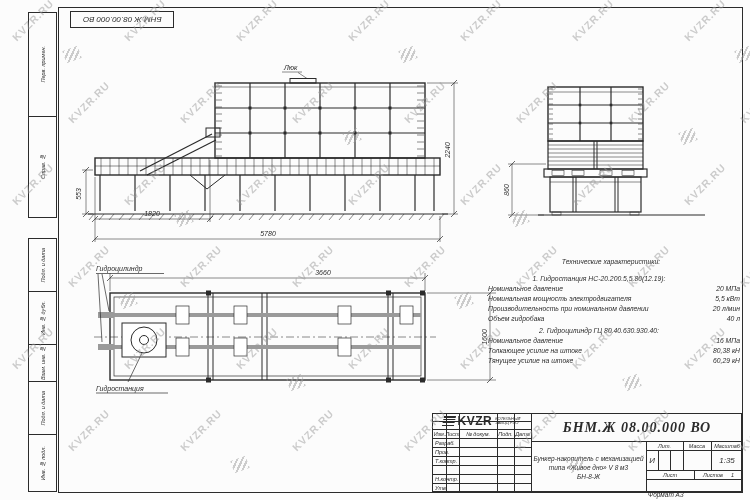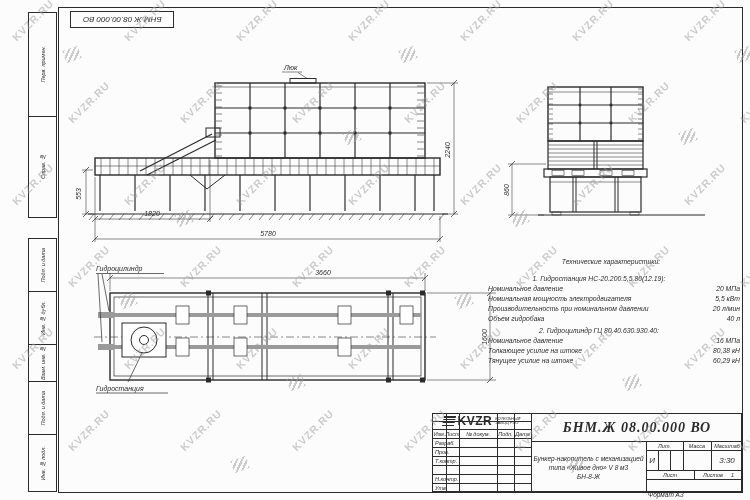--- a/index.html
+++ b/index.html
@@ -356,21 +356,21 @@
     <div class="cell" id="doc-number">БНМ.Ж 08.00.000 ВО</div>
     <div class="cell" id="desc">
       <span>Бункер-накопитель с механизацией</span>
       <span>типа «Живое дно» V 8 м3</span>
       <span>БН-8-Ж</span>
     </div>
     <div class="cell" style="left:213px;top:27px;width:37px;height:9px;">Лит.</div>
     <div class="cell" style="left:250px;top:27px;width:28px;height:9px;">Масса</div>
     <div class="cell" style="left:278px;top:27px;width:32px;height:9px;">Масштаб</div>
     <div class="cell" style="left:213px;top:36px;width:12px;height:20px;font-size:8px;">И</div>
-    <div class="cell" style="left:278px;top:36px;width:32px;height:20px;font-size:8px;">3:30</div>
+    <div class="cell" style="left:278px;top:36px;width:32px;height:20px;font-size:8px;">1:35</div>
     <div class="cell" style="left:213px;top:56px;width:48px;height:9px;">Лист</div>
     <div class="cell" style="left:261px;top:56px;width:49px;height:9px;gap:8px;">
       <span>Листов</span>
       <span>1</span>
     </div>
     <div id="logo-row">
       <div id="coil"></div>
       <span id="logo-text">KVZR</span>
       <span id="org">
         <span>КОТЕЛЬНЫЙ</span>

